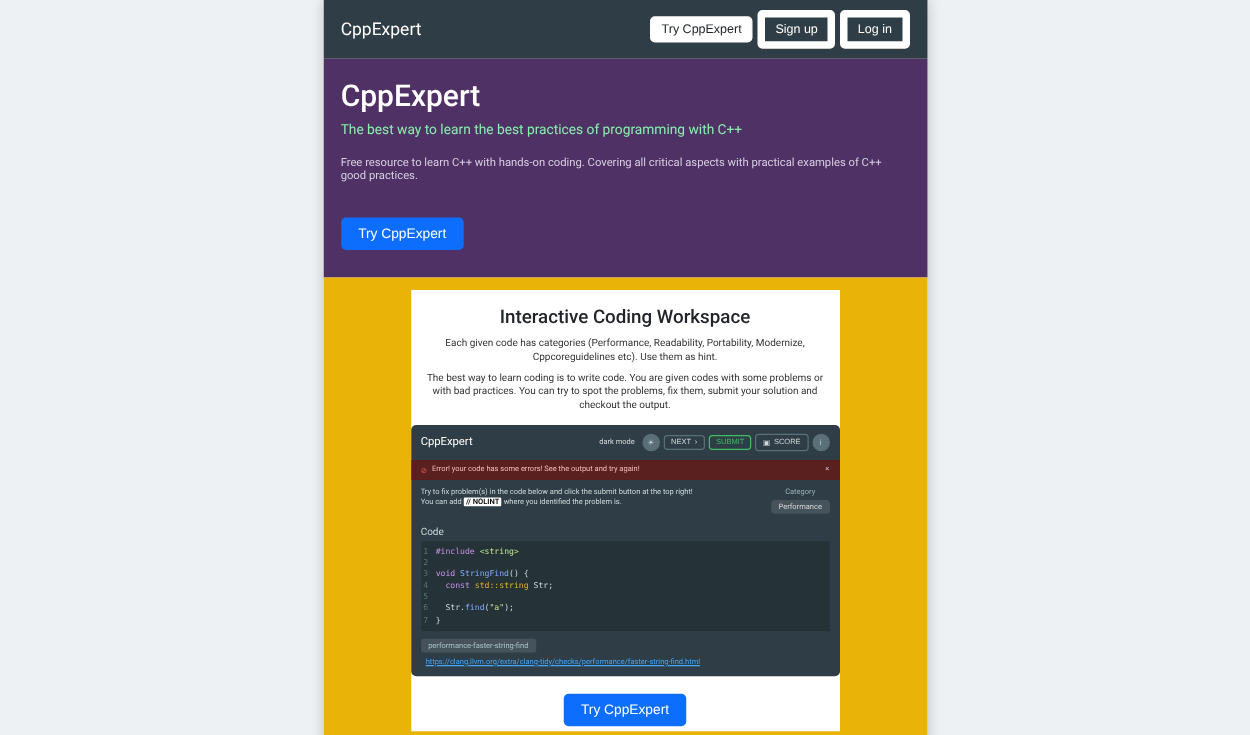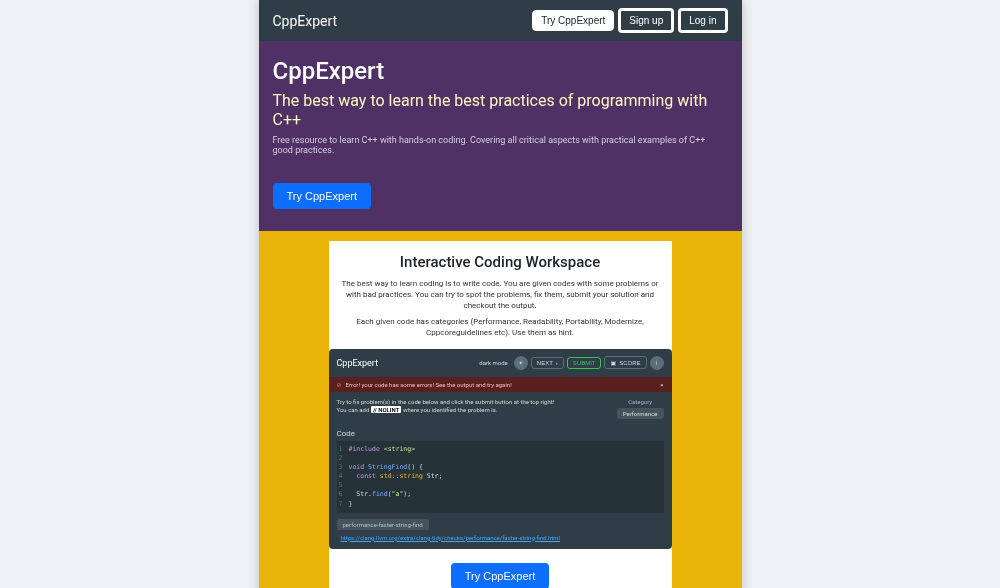--- a/index.html
+++ b/index.html
@@ -26,36 +26,36 @@
     font-size: 14px;
     flex: 1;
   }
   .nav-btn {
     font-size: 10px;
     padding: 4px 8px;
     border-radius: 4px;
     margin-left: 4px;
     cursor: pointer;
     background: transparent;
-    border: 3px solid #ffffff;
+    border: 6px solid #ffffff;
     color: #fff;
   }
   .nav-btn.primary {
     background: #fff;
     color: #212529;
     border: 1px solid #fff;
   }
   
   .hero {
     background: #4f3165;
     padding: 16px 14px 22px 14px;
     color: #fff;
   }
   .hero h1 { font-size: 24px; font-weight: 500; margin-bottom: 6px; }
-  .hero .sub { font-size: 16px; margin-bottom: 6px; color: #fef9c3; }
+  .hero .sub { font-size: 11px; margin-bottom: 16px; color: #86efac; }
   .hero .desc { font-size: 9px; color: #d7cfe0; margin-bottom: 28px; }
   .cta-btn {
     background: #0d6efd;
     color: #fff;
     border: none;
     padding: 7px 14px;
     font-size: 11px;
     border-radius: 4px;
     cursor: pointer;
   }
@@ -182,22 +182,22 @@
   <div class="hero">
     <h1>CppExpert</h1>
     <div class="sub">The best way to learn the best practices of programming with C++</div>
     <div class="desc">Free resource to learn C++ with hands-on coding. Covering all critical aspects with practical examples of C++ good practices.</div>
     <button class="cta-btn">Try CppExpert</button>
   </div>
 
   <div class="card-wrap">
     <div class="card">
       <h2>Interactive Coding Workspace</h2>
+      <p class="para">Each given code has categories (Performance, Readability, Portability, Modernize, Cppcoreguidelines etc). Use them as hint.</p>
       <p class="para">The best way to learn coding is to write code. You are given codes with some problems or with bad practices. You can try to spot the problems, fix them, submit your solution and checkout the output.</p>
-      <p class="para">Each given code has categories (Performance, Readability, Portability, Modernize, Cppcoreguidelines etc). Use them as hint.</p>
 
       <div class="app">
         <div class="app-top">
           <div class="app-brand">CppExpert</div>
           <span class="darkmode-lbl">dark mode</span>
           <button class="mini-btn circle">
             <span>☀</span>
           </button>
           <button class="mini-btn">
             <span>NEXT</span>

